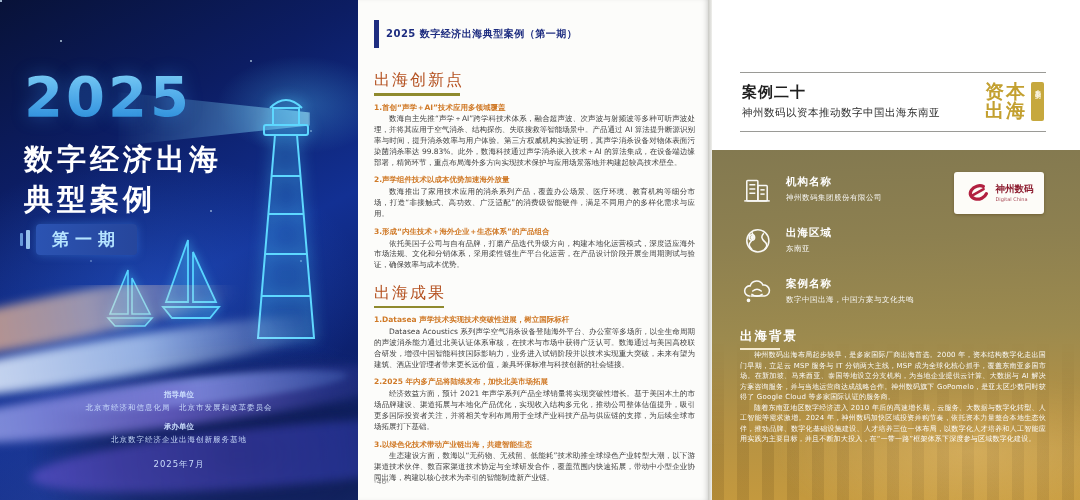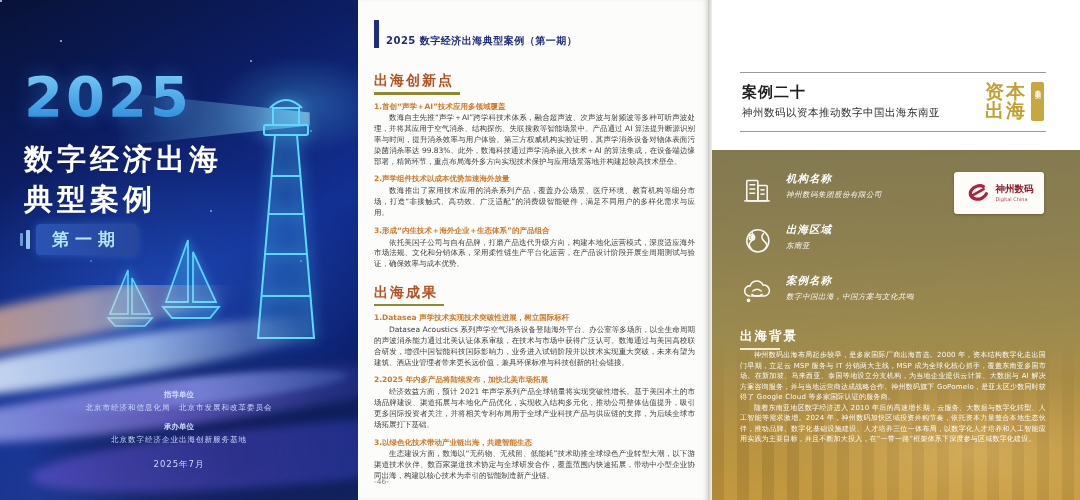--- a/index.html
+++ b/index.html
@@ -55,24 +55,24 @@
     background:linear-gradient(90deg,transparent,rgba(160,220,255,.55) 50%,rgba(120,190,255,.2));}
   .cover-footer{position:absolute;left:0;bottom:29px;width:100%;text-align:center;color:#cfe2ff;z-index:5;}
   .cover-footer .lab{font-size:7.5px;font-weight:bold;opacity:.95;}
   .cover-footer .val{font-size:7.5px;margin-top:3px;opacity:.9;letter-spacing:1px;}
   .cover-footer .gap8{height:9px;}
   .cover-footer .date{font-size:8.5px;margin-top:14px;opacity:.95;letter-spacing:1px;}
 
   
   .page-mid{position:relative;width:350px;height:500px;flex:none;background:#fcfcfa;
     padding:0 13px 0 16px;box-shadow:inset -4px 0 6px -4px rgba(0,0,0,.25);}
-  .mid-header{display:flex;align-items:flex-end;margin-top:20px;}
+  .mid-header{display:flex;align-items:center;margin-top:20px;}
   .mid-header .bar{width:5px;height:28px;background:#1e2d80;margin-right:7px;flex:none;}
   .mid-header .txt{font-size:10px;font-weight:bold;color:#1e2d80;letter-spacing:.5px;}
-  .sec-title{font-size:14px;font-weight:bold;color:#b45120;letter-spacing:2px;display:inline-block;}
+  .sec-title{font-size:16px;font-weight:normal;color:#b45120;letter-spacing:2px;display:inline-block;}
   .sec-rule{height:2.5px;background:#8f8a2e;margin-top:2px;}
   .sec1{margin-top:22px;}
   .sec2{margin-top:12px;}
   .item-h{font-size:7.5px;font-weight:bold;color:#d07a28;margin-top:7px;line-height:1.45;}
   .item-b{font-size:7.5px;color:#3f3f3f;line-height:1.44;text-align:justify;text-indent:2em;margin-top:1px;}
   .pageno{position:absolute;left:16px;bottom:14px;font-size:7.5px;color:#8a8a8a;}
 
   .spine{width:4px;flex:none;background:linear-gradient(90deg,#c9c9c4,#efefec);}
 
   
@@ -87,21 +87,21 @@
     writing-mode:vertical-rl;text-orientation:upright;padding:3px 2px;border-radius:2px;
     display:flex;align-items:center;letter-spacing:1px;}
   .gold{position:absolute;left:0;right:0;top:150px;bottom:0;padding:22px 34px 0 28px;
     background:linear-gradient(178deg,#837950 0%,#8d8050 26%,#9c8a4e 52%,#b59244 76%,#c69a3d 100%);}
   .gold::before{content:"";position:absolute;inset:0;pointer-events:none;
     background:
       radial-gradient(260px 120px at 70% 86%, rgba(255,215,140,.35), transparent 75%),
       repeating-linear-gradient(90deg, rgba(92,66,22,.16) 0 12px, rgba(0,0,0,0) 12px 25px);
     -webkit-mask-image:linear-gradient(to bottom,transparent 55%,#000 86%);
             mask-image:linear-gradient(to bottom,transparent 55%,#000 86%);}
-  .info-row{display:flex;align-items:flex-start;margin-bottom:17px;position:relative;z-index:2;font-style:italic;}
+  .info-row{display:flex;align-items:center;margin-bottom:17px;position:relative;z-index:2;}
   .info-icon{width:34px;height:34px;flex:none;margin-right:12px;opacity:.95;}
   .info-label{font-size:10.5px;font-weight:bold;color:#fff;letter-spacing:1px;}
   .info-value{font-size:7.5px;color:rgba(255,255,255,.93);margin-top:4px;letter-spacing:.5px;}
   .logo-card{position:absolute;right:36px;top:22px;width:90px;height:42px;background:#fdfcf8;border-radius:3px;
     display:flex;align-items:center;justify-content:center;box-shadow:0 1px 3px rgba(60,40,0,.35);z-index:3;}
   .logo-name{font-size:9.5px;font-weight:bold;color:#8c1b2d;line-height:1.1;}
   .logo-sub{font-size:5px;color:#a84a56;margin-top:1px;}
   .bg-sec{position:relative;z-index:2;margin-top:6px;}
   .bg-title{font-size:12.5px;font-weight:bold;color:#fff;letter-spacing:2px;display:inline-block;}
   .bg-rule{height:2px;background:#f4ead0;width:40px;margin-top:3px;}

